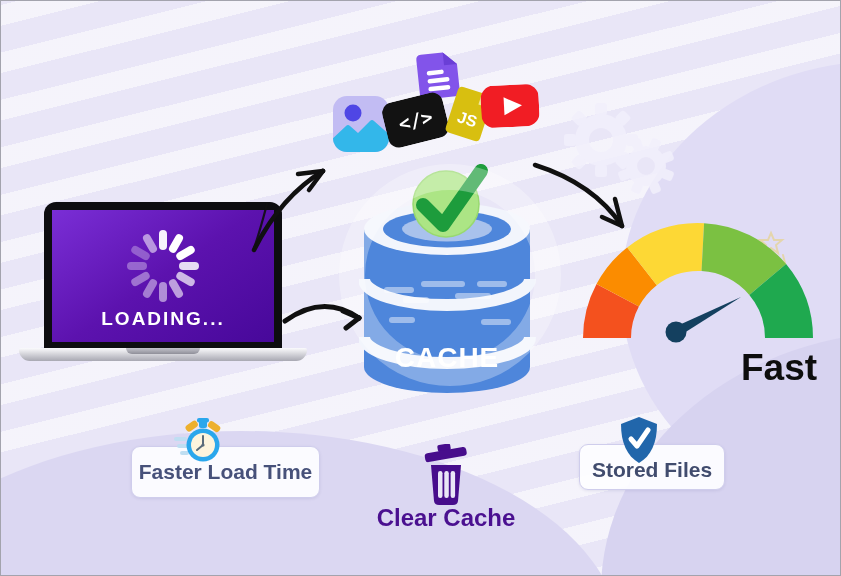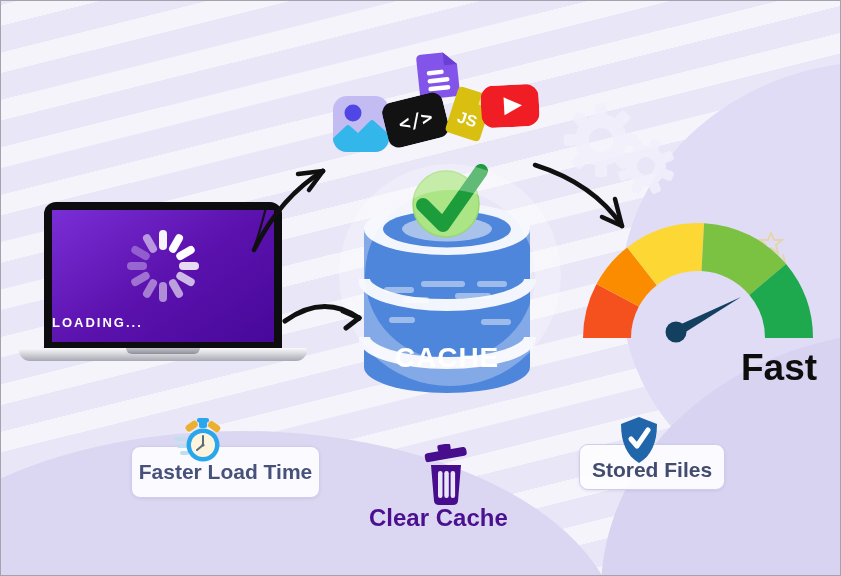--- a/index.html
+++ b/index.html
@@ -26,22 +26,22 @@
   .spin i:nth-child(3){transform:rotate(60deg) translateY(-26px);opacity:1}
   .spin i:nth-child(4){transform:rotate(90deg) translateY(-26px);opacity:.85}
   .spin i:nth-child(5){transform:rotate(120deg) translateY(-26px);opacity:.7}
   .spin i:nth-child(6){transform:rotate(150deg) translateY(-26px);opacity:.6}
   .spin i:nth-child(7){transform:rotate(180deg) translateY(-26px);opacity:.52}
   .spin i:nth-child(8){transform:rotate(210deg) translateY(-26px);opacity:.45}
   .spin i:nth-child(9){transform:rotate(240deg) translateY(-26px);opacity:.4}
   .spin i:nth-child(10){transform:rotate(270deg) translateY(-26px);opacity:.34}
   .spin i:nth-child(11){transform:rotate(300deg) translateY(-26px);opacity:.3}
   .spin i:nth-child(12){transform:rotate(330deg) translateY(-26px);opacity:.55}
-  #loading-text{position:absolute;left:0;right:0;bottom:12px;color:#fff;
-    font-size:13px;font-weight:bold;letter-spacing:2px;}
+  #loading-text{position:absolute;left:0;right:0;bottom:12px;text-align:center;color:#fff;
+    font-size:19px;font-weight:bold;letter-spacing:2px;}
   #laptop-base{position:absolute;left:0;top:147px;width:288px;height:13px;
     background:linear-gradient(#fbfbfd,#a8a8b2);border-radius:3px 3px 16px 16px;}
   #laptop-notch{position:absolute;left:107px;top:0;width:74px;height:6px;
     background:linear-gradient(#c3c3cc,#8f8f99);border-radius:0 0 8px 8px;}
   
   .fic{position:absolute;}
   #icon-image{left:332px;top:95px;z-index:5;}
   #icon-doc{left:413px;top:49px;transform:rotate(-6deg);z-index:5;}
   #icon-code{left:384px;top:96px;transform:rotate(-14deg);z-index:6;}
   #icon-js{left:447px;top:87px;transform:rotate(18deg);z-index:6;}
@@ -61,21 +61,21 @@
   #arrows{position:absolute;left:0;top:0;z-index:7;pointer-events:none;}
   
   .badge{position:absolute;background:rgba(253,253,255,.95);border:1px solid #cfcdec;border-radius:9px;
     box-shadow:0 1px 3px rgba(80,80,140,.12);display:flex;align-items:center;justify-content:center;
     color:#47517a;font-weight:bold;z-index:8;}
   #badge-faster{left:130px;top:445px;width:187px;height:50px;font-size:21px;}
   #badge-stored{left:578px;top:443px;width:146px;height:46px;font-size:21px;color:#414c6e;padding-top:6px;box-sizing:border-box;text-align:right;}
   #stopwatch{position:absolute;left:172px;top:416px;z-index:9;}
   #shield{position:absolute;left:616px;top:414px;z-index:9;}
   #trash{position:absolute;left:421px;top:443px;z-index:8;}
-  #clear-cache-label{position:absolute;left:368px;top:503px;width:154px;text-align:left;
+  #clear-cache-label{position:absolute;left:368px;top:503px;width:154px;text-align:center;
     color:#4a1090;font-weight:bold;font-size:24px;z-index:8;}
 </style>
 </head>
 <body>
 
 <div id="stage">
 
   <div class="blob" id="blob-r"></div>
   <div class="blob" id="blob-br"></div>
   <div class="blob" id="blob-bl"></div>

